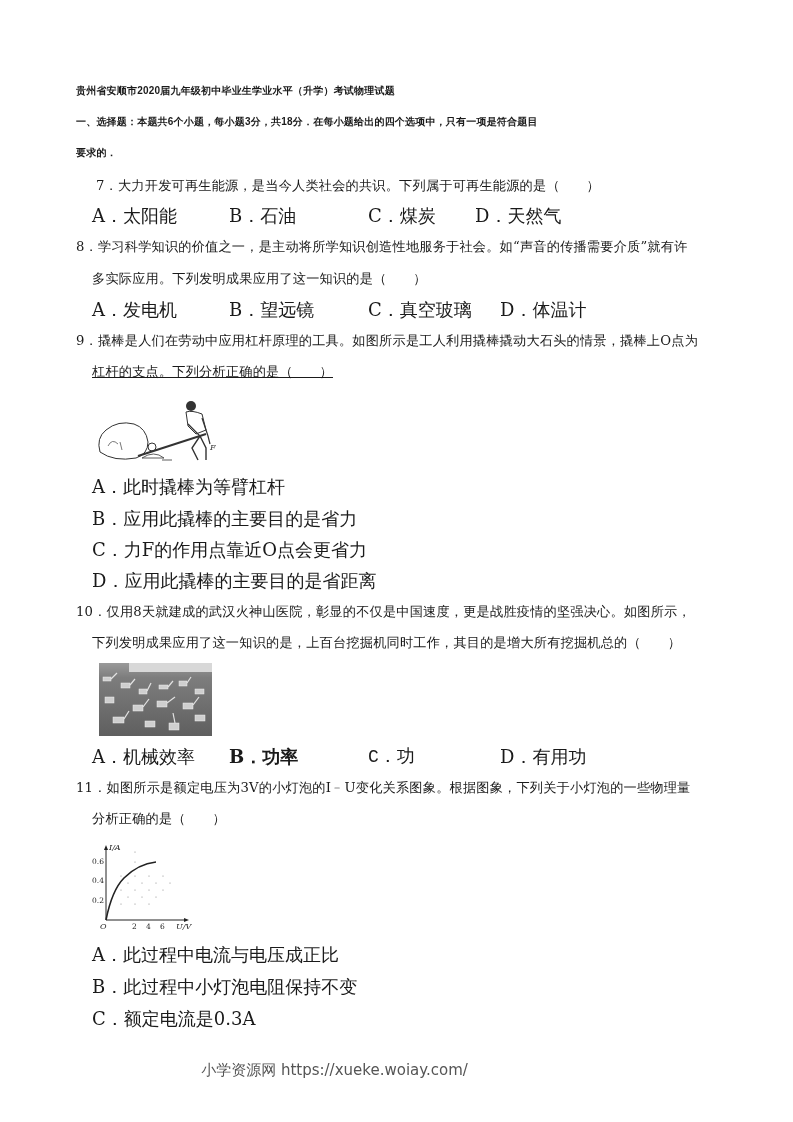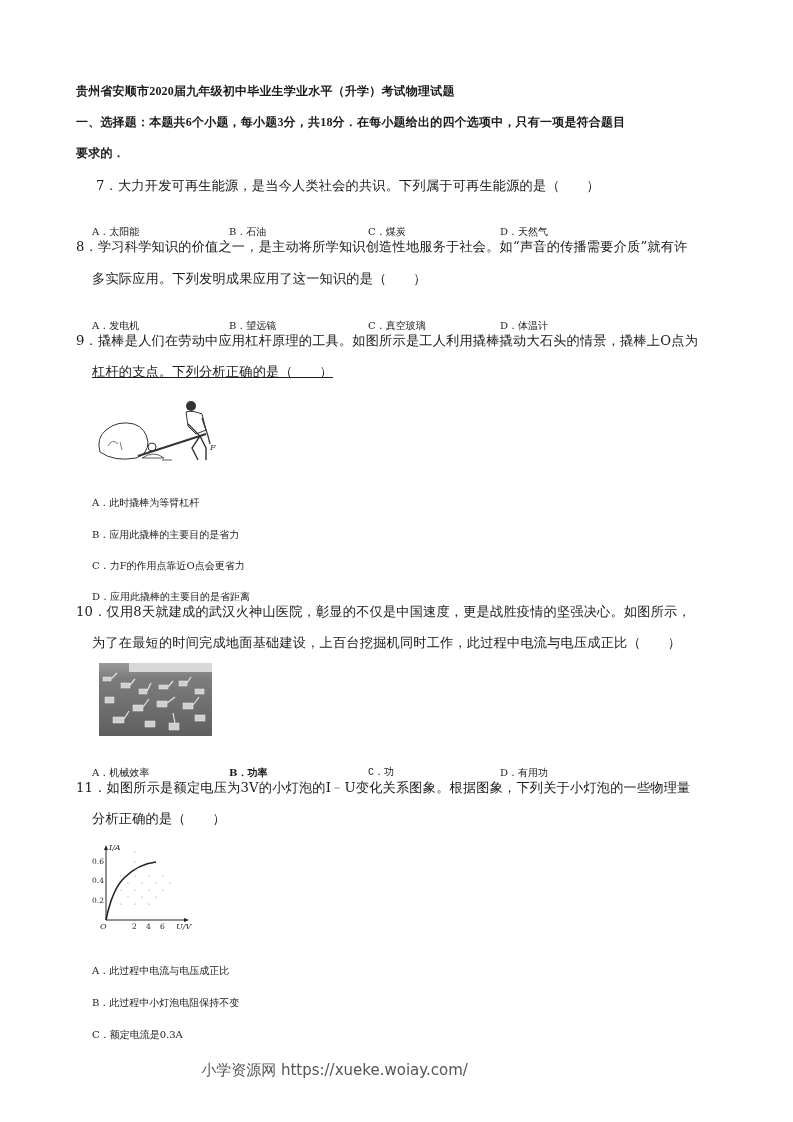--- a/index.html
+++ b/index.html
@@ -2,40 +2,40 @@
 <html><head>
 <meta charset="utf-8">
 <style>
   html, body { margin: 0; padding: 0; background: #ffffff; }
   body {
     width: 793px; height: 1122px; position: relative; overflow: hidden;
     font-family: "DejaVu Serif", "Liberation Serif", serif;
     color: #1a1a1a;
   }
   .line { position: absolute; white-space: nowrap; font-size: 13.2px; line-height: 18px; letter-spacing: 0.2px; }
-  .bold { font-weight: bold; font-family: Liberation Serif, serif; font-size: 12px; text-align: center; }
-  .opt { position: absolute; white-space: nowrap; font-size: 10px; line-height: 18px; margin-top: 16px; }
+  .bold { font-weight: bold; font-family: Liberation Sans, sans-serif; font-size: 10px; text-align: center; }
+  .opt { position: absolute; white-space: nowrap; font-size: 18px; line-height: 18px; }
   .fig { position: absolute; }
   .footer {
     position: absolute; left: 0; width: 669px; top: 1061px; text-align: center;
     font-family: "DejaVu Sans", "Liberation Sans", sans-serif; font-size: 15px; color: #555;
   }
 </style>
 </head>
 <body>
 
 <div class="line bold" style="left:76px; top:82px;">贵州省安顺市2020届九年级初中毕业生学业水平（升学）考试物理试题</div>
 <div class="line bold" style="left:76px; top:113px;">一、选择题：本题共6个小题，每小题3分，共18分．在每小题给出的四个选项中，只有一项是符合题目</div>
 <div class="line bold" style="left:76px; top:144px;">要求的．</div>
 
 <div class="line" style="left:76px; top:177px;margin-left:20px;">7．大力开发可再生能源，是当今人类社会的共识。下列属于可再生能源的是（　　）</div>
 <div class="opt" style="left:92px; top:207px;">A．太阳能</div>
 <div class="opt" style="left:229px; top:207px;">B．石油</div>
 <div class="opt" style="left:368px; top:207px;">C．煤炭</div>
-<div class="opt" style="left:500px; top:207px;">D．天然气</div>
+<div class="opt" style="left:475px; top:207px;">D．天然气</div>
 
 <div class="line" style="left:76px; top:238px;">8．学习科学知识的价值之一，是主动将所学知识创造性地服务于社会。如“声音的传播需要介质”就有许</div>
 <div class="line" style="left:92px; top:270px;">多实际应用。下列发明成果应用了这一知识的是（　　）</div>
 <div class="opt" style="left:92px; top:301px;">A．发电机</div>
 <div class="opt" style="left:229px; top:301px;text-align:right;">B．望远镜</div>
 <div class="opt" style="left:368px; top:301px;">C．真空玻璃</div>
 <div class="opt" style="left:500px; top:301px;text-align:right;">D．体温计</div>
 
 <div class="line" style="left:76px; top:332px;">9．撬棒是人们在劳动中应用杠杆原理的工具。如图所示是工人利用撬棒撬动大石头的情景，撬棒上O点为</div>
 <div class="line" style="left:92px; top:363px;text-decoration:underline;">杠杆的支点。下列分析正确的是（　　）</div>
@@ -59,21 +59,21 @@
     <text x="118" y="60" font-size="8" font-style="italic" fill="#333" font-family="DejaVu Serif, serif">F</text>
   </svg>
 </div>
 
 <div class="opt" style="left:92px; top:478px;">A．此时撬棒为等臂杠杆</div>
 <div class="opt" style="left:92px; top:510px;">B．应用此撬棒的主要目的是省力</div>
 <div class="opt" style="left:92px; top:541px;">C．力F的作用点靠近O点会更省力</div>
 <div class="opt" style="left:92px; top:572px;">D．应用此撬棒的主要目的是省距离</div>
 
 <div class="line" style="left:76px; top:603px;">10．仅用8天就建成的武汉火神山医院，彰显的不仅是中国速度，更是战胜疫情的坚强决心。如图所示，</div>
-<div class="line" style="left:92px; top:634px;">为了在最短的时间完成地面基础建设，上百台挖掘机同时工作，此过程中电流与电压成正比（　　）</div>
+<div class="line" style="left:92px; top:634px;">下列发明成果应用了这一知识的是，上百台挖掘机同时工作，其目的是增大所有挖掘机总的（　　）</div>
 
 <div class="fig" style="left:99px; top:663px; width:113px; height:73px; background:linear-gradient(180deg,#9a9a9a 0%,#7d7d7d 20%,#6e6e6e 60%,#5f5f5f 100%);">
   <svg width="113" height="73" viewBox="0 0 113 73">
     <rect x="30" y="0" width="83" height="9" fill="#d8d8d8"></rect>
     <g fill="#cfcfcf" stroke="#eee" stroke-width="0.5">
       <rect x="4" y="14" width="8" height="4"></rect>
         <rect x="22" y="20" width="9" height="5"></rect>
       <rect x="40" y="26" width="8" height="5"></rect>
         <rect x="60" y="22" width="9" height="4"></rect>
       <rect x="80" y="18" width="8" height="5"></rect>

